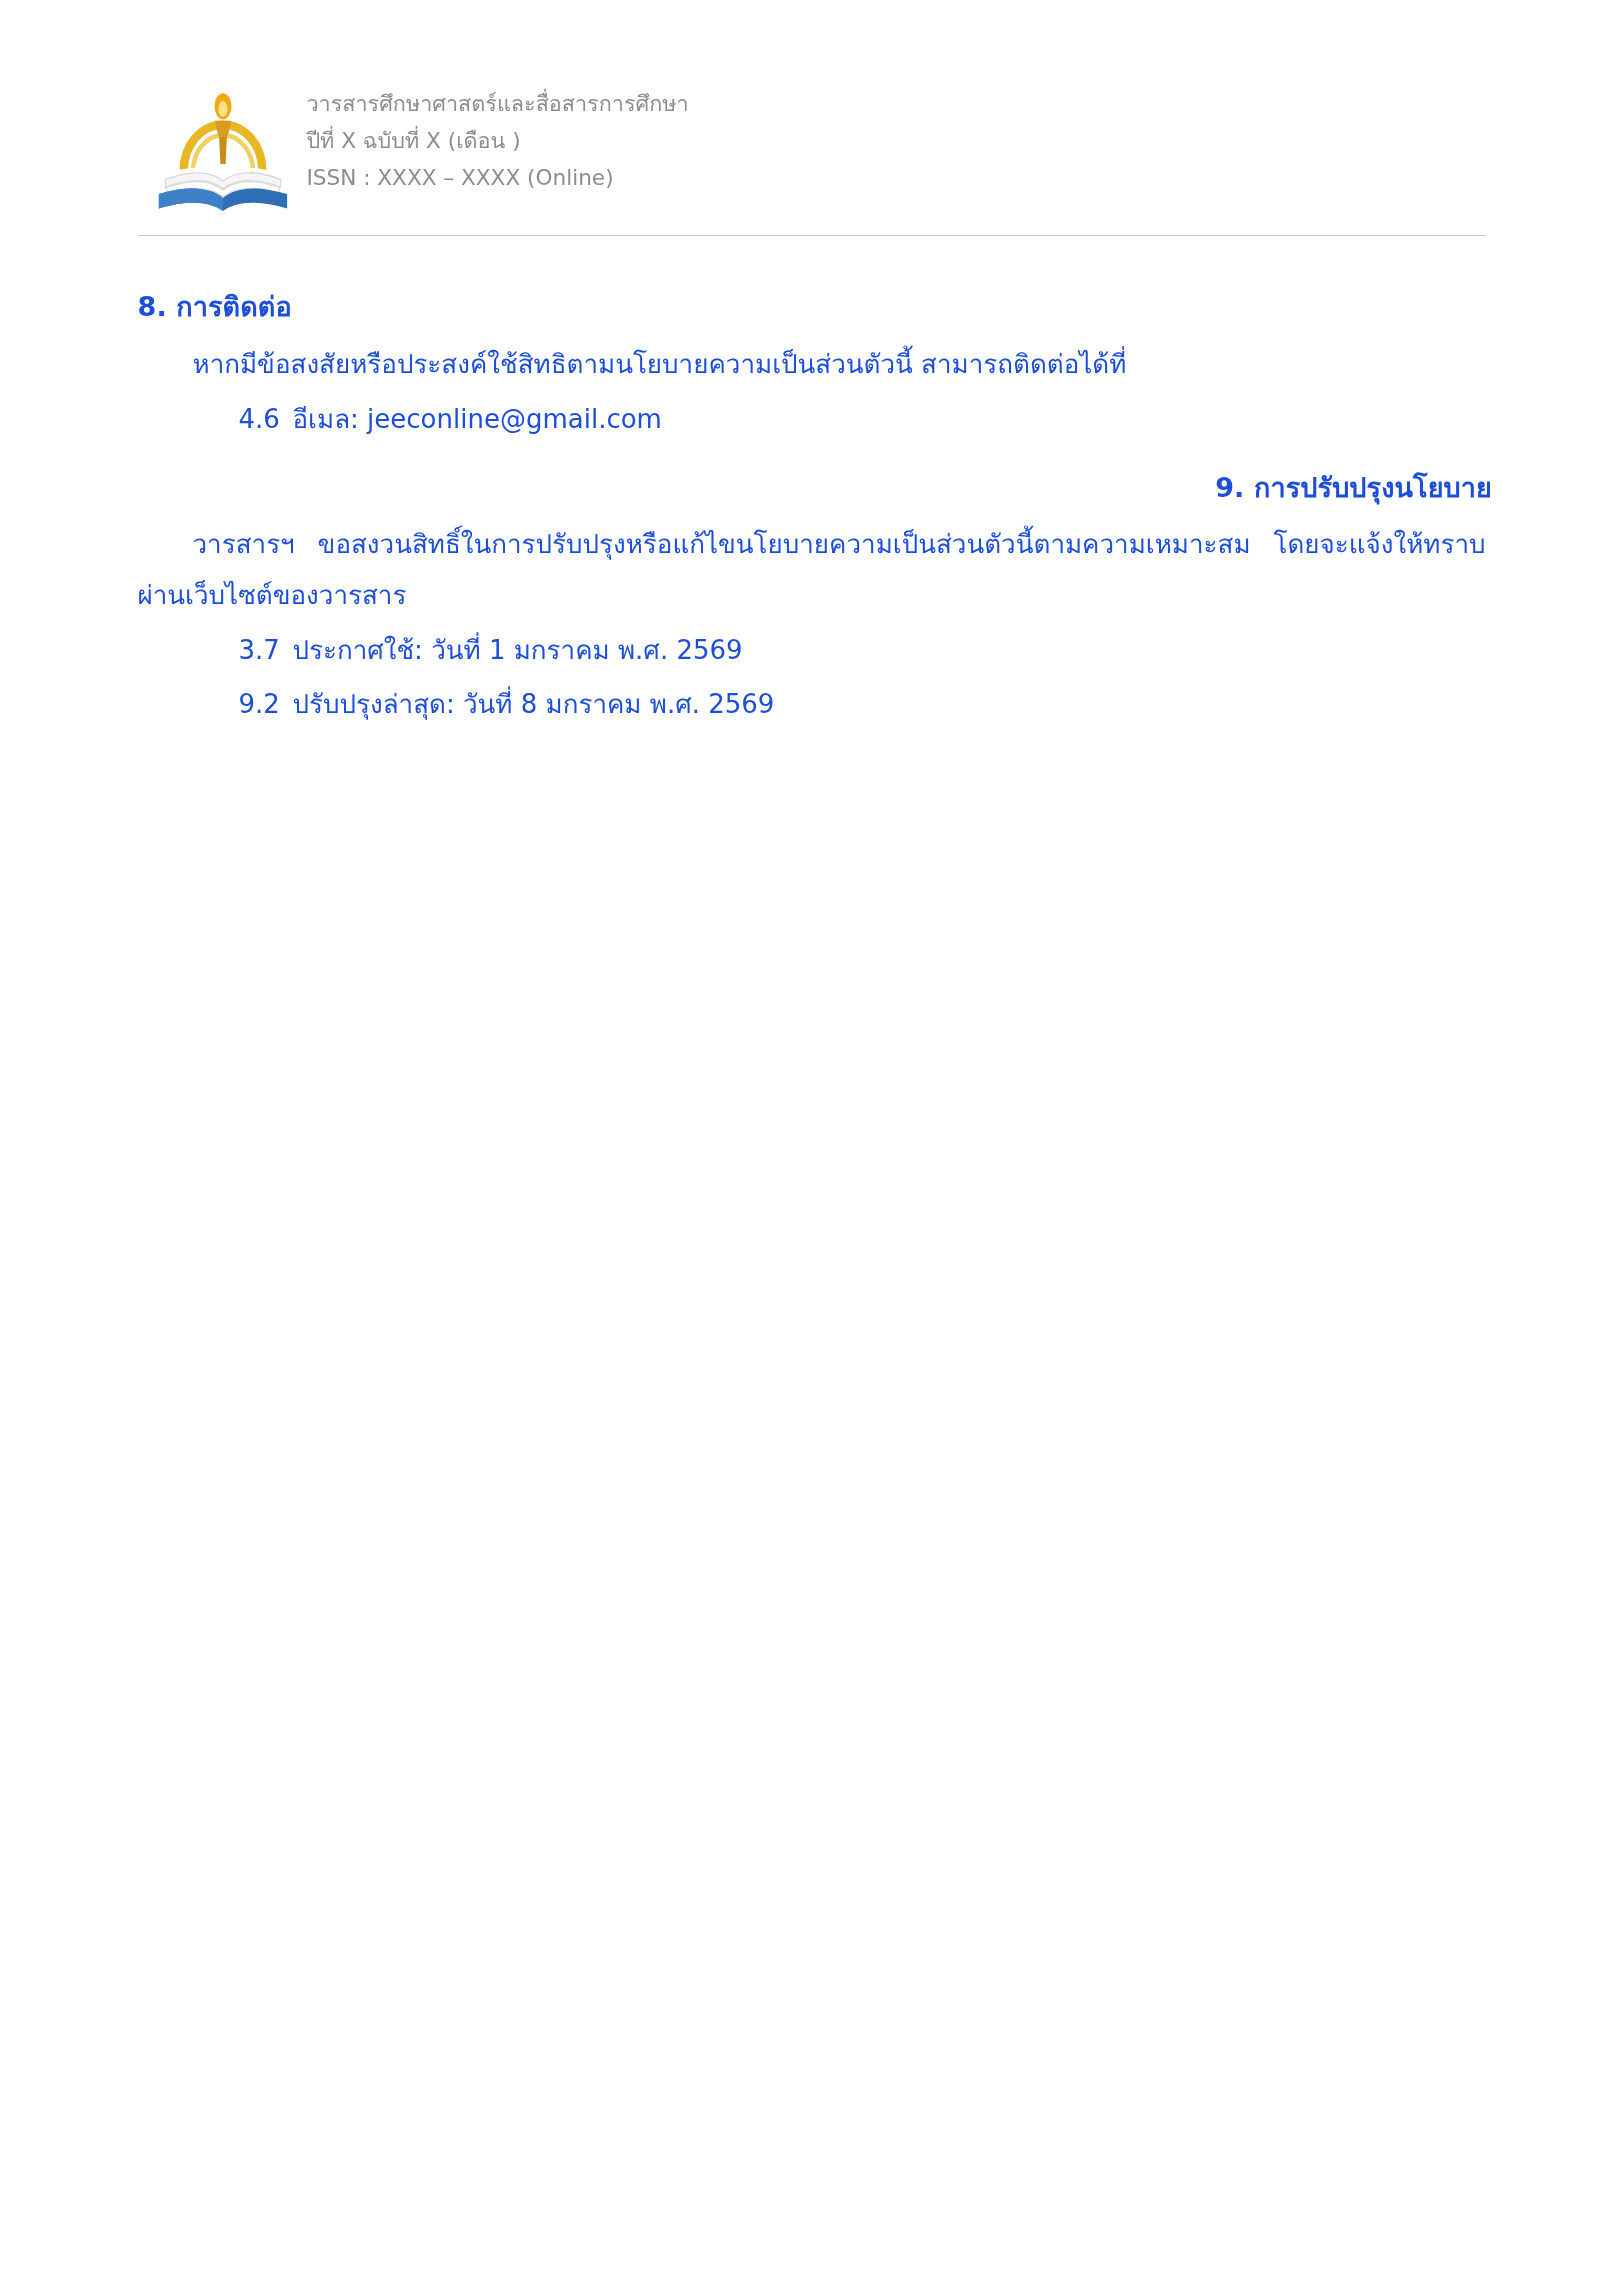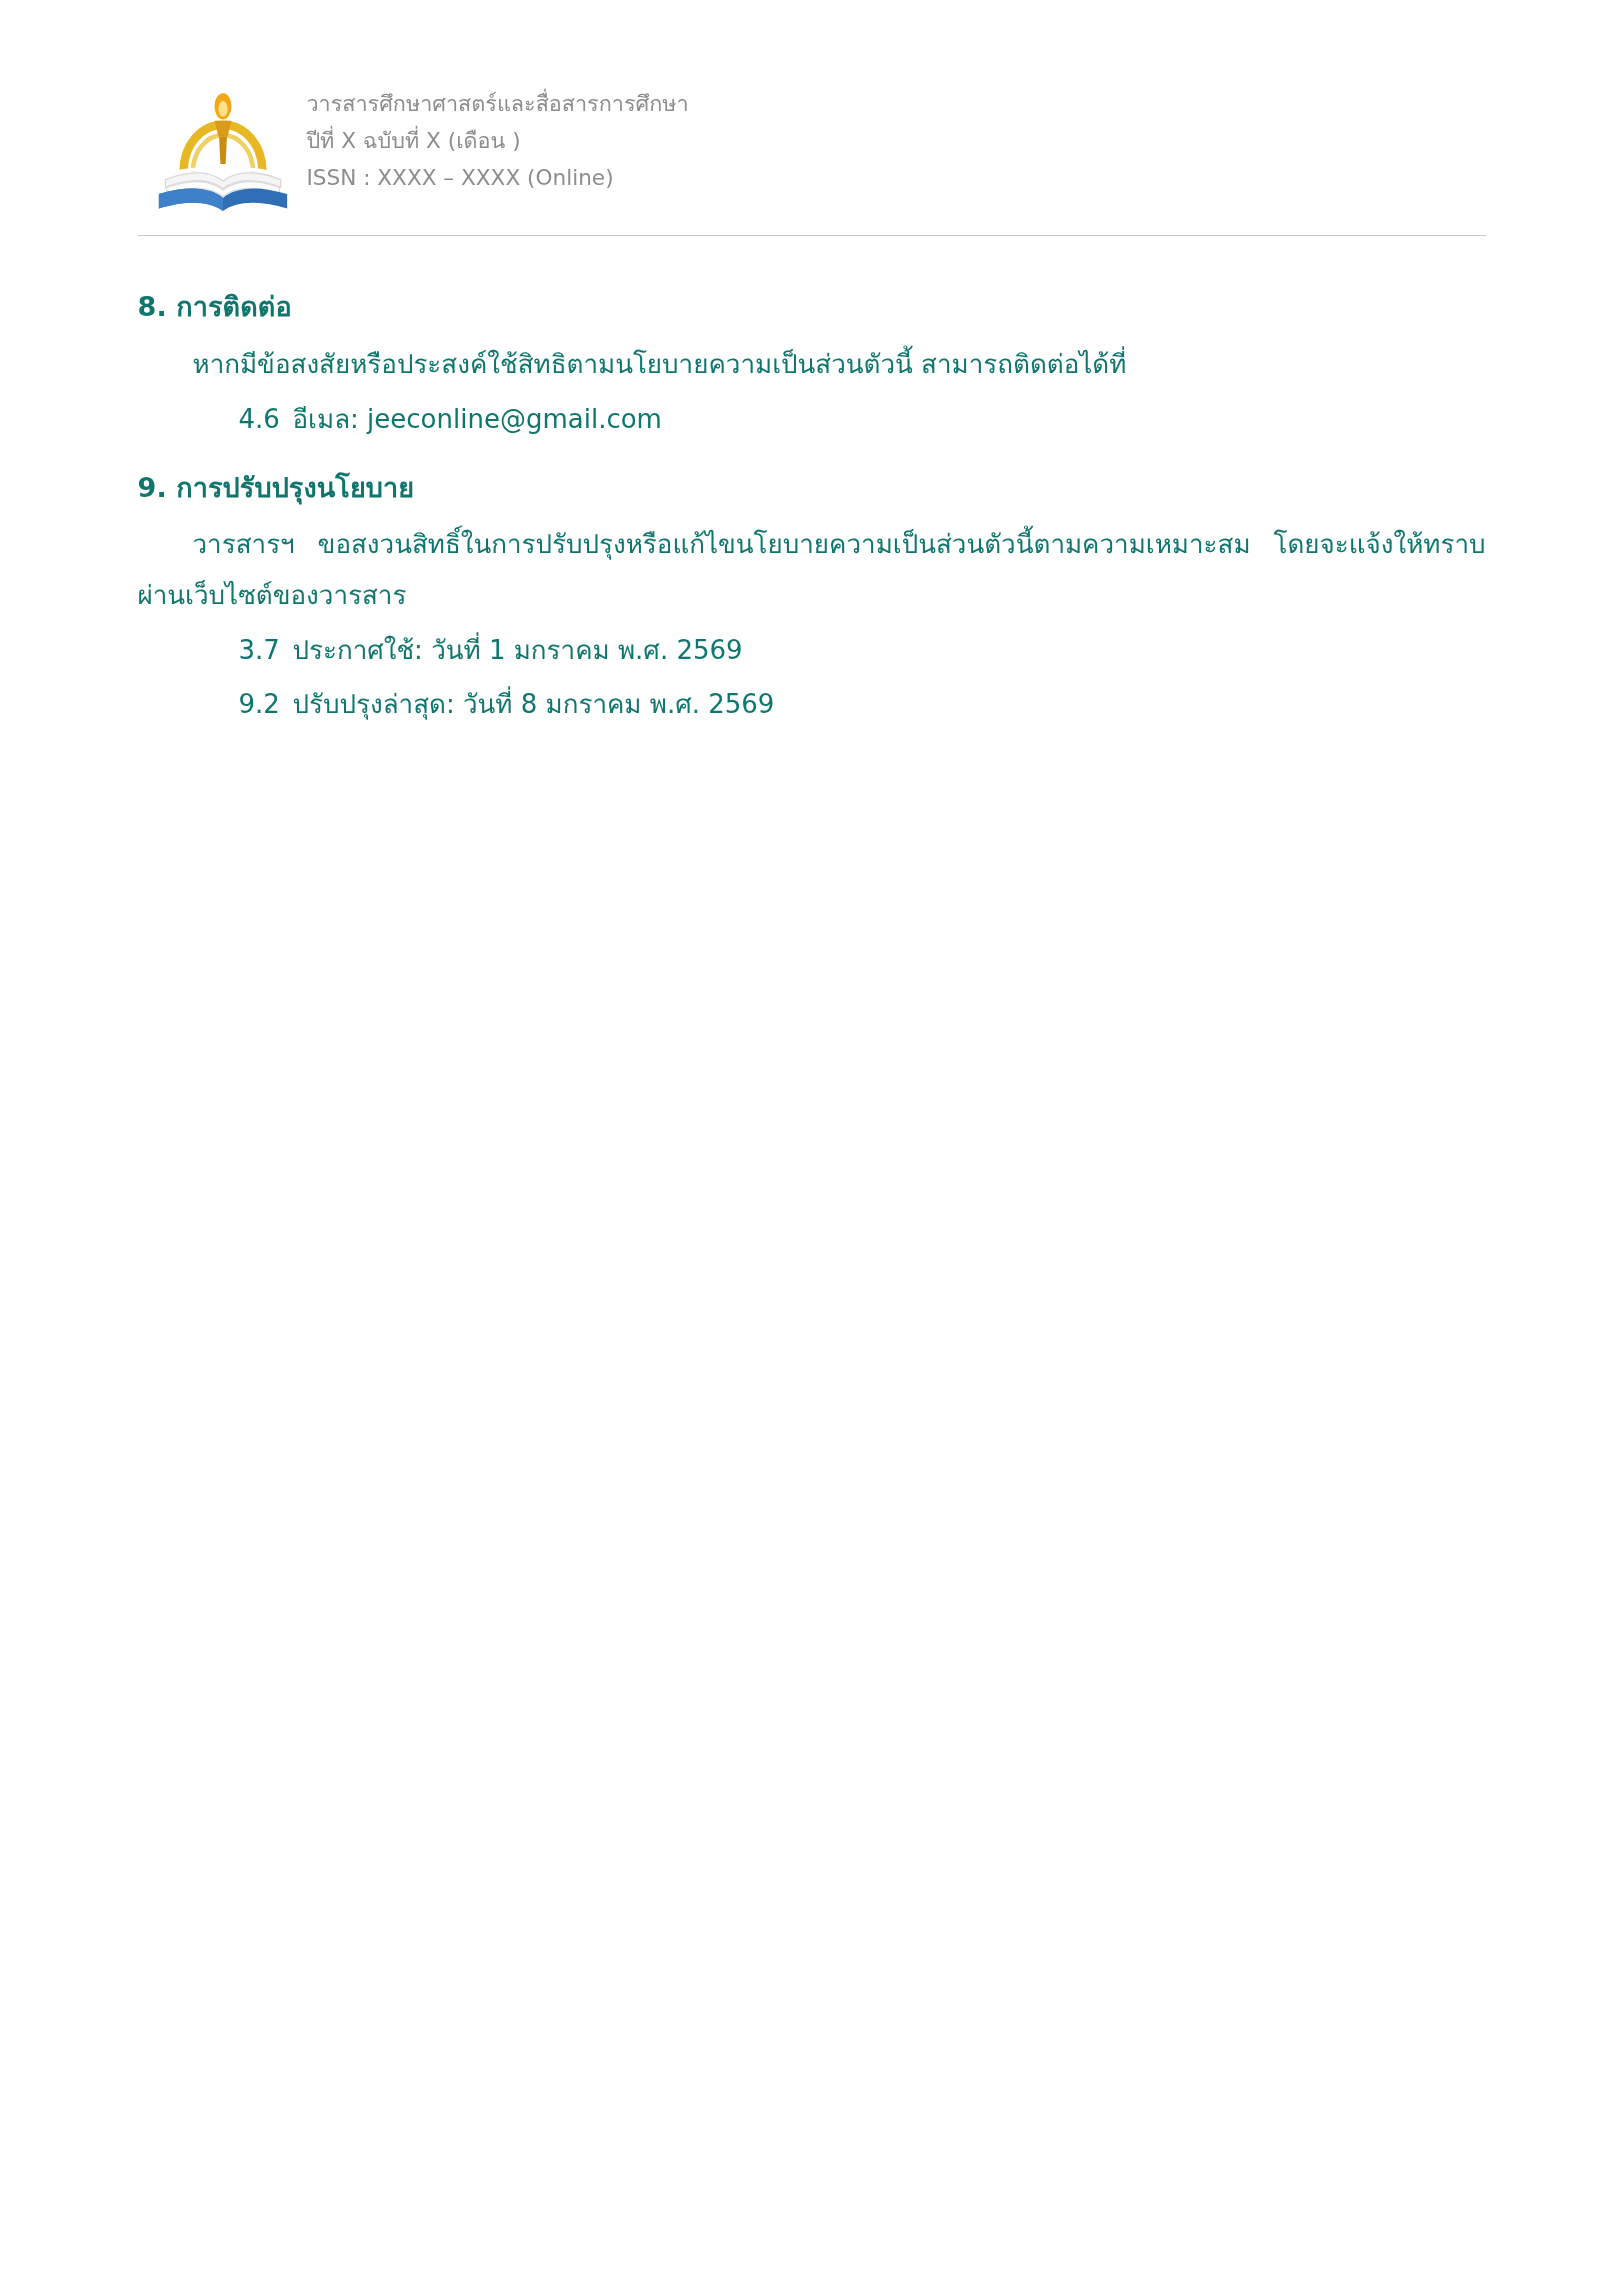--- a/index.html
+++ b/index.html
@@ -55,33 +55,34 @@
     height: 0.7px;
     background: #c8c8c8;
   }
 
   
   .content {
     padding-top: 46px;
     padding-left: 6.5px;
     font-size: 26px;
     line-height: 1.95;
-    color: #0f766e;
+    color: #1d4ed8;
   }
 
   .h-sec {
     font-weight: bold;
     font-size: 27px;
     margin-top: 0;
     margin-bottom: 5.2px;
     letter-spacing: 0.1px;
   }
 
   .h-sec.second {
     margin-top: 17px;
+    text-align: right;
   }
 
   .para {
     text-indent: 55px;
     margin: 0 0 3.9px 0;
     max-width: 1348px;
   }
 
   .para.justified {
     text-align: justify;

